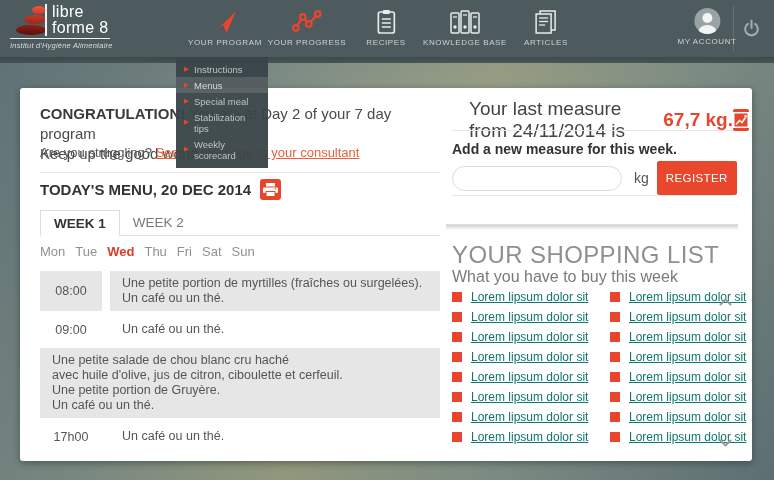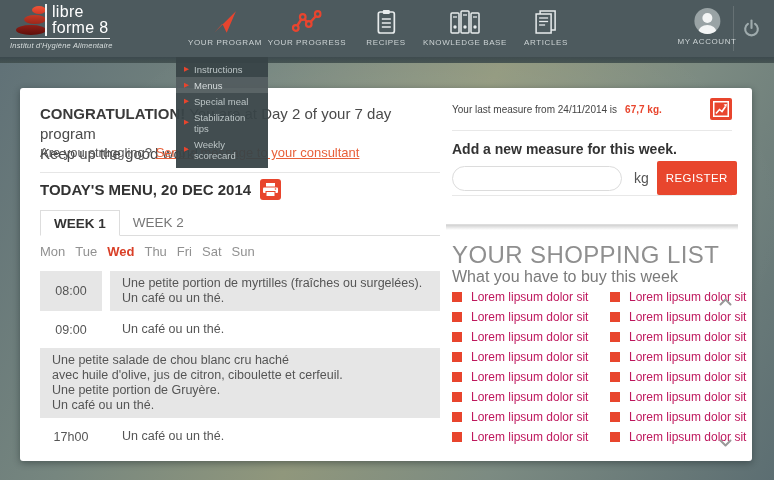--- a/index.html
+++ b/index.html
@@ -67,42 +67,42 @@
   .days{ position:absolute; top:156px; left:0; display:flex; gap:10px; font-size:13px; color:#919191; }
   .day{ cursor:pointer; }
   .day.active{ color:#d93f27; font-weight:700; }
   .schedule{ position:absolute; top:183px; left:0; width:400px; }
   .srow{ display:flex; gap:8px; margin-bottom:6px; }
   .stime{ width:62px; display:flex; align-items:center; justify-content:center; font-size:12.5px; color:#555; }
   .sdesc{ flex:1; padding:5px 12px; font-size:12.5px; color:#555; line-height:15px; }
   .srow.gray .stime, .srow.gray .sdesc{ background:#e6e6e6; }
 
   
-  .measure-row{ position:absolute; top:10px; left:0; width:280px; display:flex; align-items:center; font-size:10px; color:#444; }
+  .measure-row{ position:absolute; top:10px; left:17px; width:280px; display:flex; align-items:center; font-size:19px; color:#444; }
   .measure-val{ color:#e8452d; font-weight:700; margin-left:8px; white-space:nowrap; }
   .chart-btn{ margin-left:auto; width:22px; height:22px; background:#e8452d; border-radius:2px; display:flex; align-items:center; justify-content:center; cursor:pointer; }
   .rdiv1{ position:absolute; top:42px; left:0; width:280px; border-top:1px solid #e8e8e8; }
   .add-heading{ position:absolute; top:53px; left:0; font-size:14px; font-weight:700; color:#333; }
   .input-row{ position:absolute; top:73px; left:0; width:280px; display:flex; align-items:center; }
   .weight-input{ width:170px; height:25px; border:1px solid #dcdcdc; border-radius:13px; padding:0 12px; font-size:12px; color:#555; outline:none; font-family:"Liberation Sans",sans-serif; }
   .kg-label{ margin:0 8px 0 12px; font-size:14px; color:#555; }
   .register-btn{ margin-left:auto; height:34px; padding:0 9px; background:#e8462d; color:#fff; border:none; font-size:11.5px; letter-spacing:.4px; border-radius:2px; cursor:pointer; font-family:"Liberation Sans",sans-serif; }
   .rdiv2{ position:absolute; top:107px; left:0; width:280px; border-top:1px solid #e8e8e8; }
   .see-link{ position:absolute; top:116px; left:0; width:280px; text-align:center; font-size:12px; }
   .shop-band{ position:absolute; top:136px; left:-6px; width:292px; border-top:1px solid #ddd; }
   .shop-band::after{ content:""; position:absolute; left:0; top:0; width:100%; height:5px; background:linear-gradient(rgba(0,0,0,.18), rgba(0,0,0,0)); }
   .shop-title{ position:absolute; top:153px; left:0; font-size:24px; color:#8f8f8f; letter-spacing:.4px; }
   .shop-sub{ position:absolute; top:180px; left:0; font-size:16px; color:#7a7a7a; }
   .shop-list{ position:absolute; top:199px; left:0; width:280px; }
   .shop-col{ position:absolute; top:0; }
   .shop-col.c1{ left:0; width:150px; }
   .shop-col.c2{ left:158px; width:112px; }
   .shop-item{ display:flex; align-items:center; height:20px; }
   .bullet{ width:10px; height:10px; background:#e8452d; margin-right:9px; flex:0 0 auto; }
-  .shop-item span{ font-size:12px; color:#be185d; white-space:nowrap; }
+  .shop-item span{ font-size:12px; color:#0f766e; white-space:nowrap;text-decoration:underline; }
   .chev{ position:absolute; right:0; cursor:pointer; }
   .chev-up{ top:5px; }
   .chev-down{ top:146px; }
 </style>
 </head>
 <body>
 
 <div class="topbar">
 
   <div class="logo">

